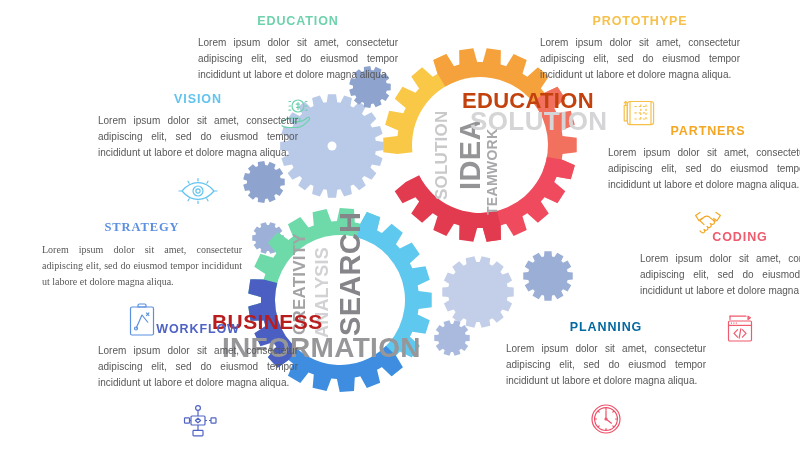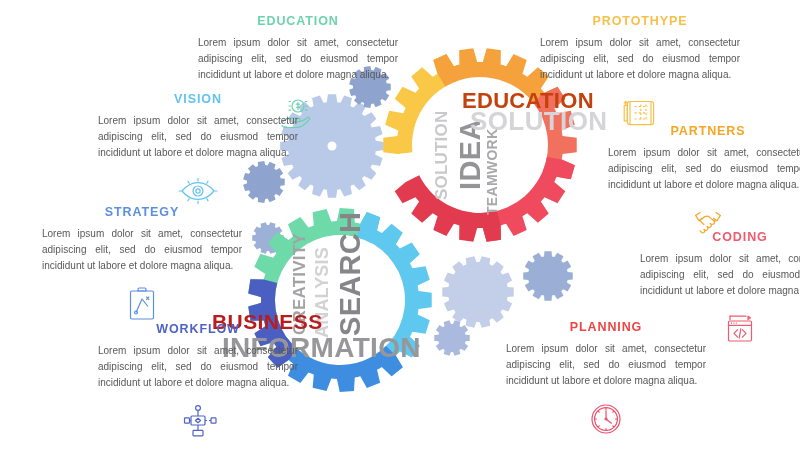--- a/index.html
+++ b/index.html
@@ -111,21 +111,21 @@
     <div class="icon-wrap">
       <svg width="42" height="30" viewBox="0 0 42 30" fill="none" stroke="#62c3ef" stroke-width="1.2" stroke-linecap="round">
         <path d="M5 15c4.6-5.6 10.2-8.4 16-8.4S32.4 9.4 37 15c-4.6 5.6-10.2 8.4-16 8.4S9.6 20.6 5 15z"></path>
         <circle cx="21" cy="15" r="5"></circle>
         <circle cx="21" cy="15" r="2.1"></circle>
         <path d="M21 2.5v2.4M11 5.2l1.2 2M31 5.2l-1.2 2M21 27.5v-2.4M11 24.8l1.2-2M31 24.8l-1.2-2M2 15h2.2M37.8 15H40"></path>
       </svg>
     </div>
   </div>
 
-  <div class="block left" style="left:42px; top:205px;">
+  <div class="block left" style="left:42px; top:220px;font-family:Liberation Serif, serif;">
     <div class="title" style="color:#5b8fe0;">STRATEGY</div>
     <div class="body">Lorem ipsum dolor sit amet, consectetur adipiscing elit, sed do eiusmod tempor incididunt ut labore et dolore magna aliqua.</div>
     <div class="icon-wrap">
       <svg width="30" height="36" viewBox="0 0 30 36" fill="none" stroke="#5b8fe0" stroke-width="1.2" stroke-linejoin="round">
         <rect x="3.5" y="5" width="23" height="28" rx="1.5"></rect>
         <path d="M11 5V3.2c0-.7.6-1.2 1.3-1.2h5.4c.7 0 1.3.5 1.3 1.2V5z"></path>
         <path d="M9 26.5 L15 13 L21 20.5"></path>
         <circle cx="9" cy="26.5" r="1.5"></circle>
         <path d="M19.2 10.6l3 3.2M22.2 10.6l-3 3.2"></path>
       </svg>
@@ -194,21 +194,21 @@
         <path d="M6.5 13.4h23"></path>
         <path d="M9 11.2h1M11.4 11.2h1M13.8 11.2h1"></path>
         <path d="M15.6 17.6l-3.6 3.8 3.6 3.8" stroke-linecap="round"></path>
         <path d="M20.4 17.6l3.6 3.8-3.6 3.8" stroke-linecap="round"></path>
         <path d="M18.8 16.8l-1.6 9.4" stroke-linecap="round"></path>
       </svg>
     </div>
   </div>
 
   <div class="block right" style="left:506px; top:320px;">
-    <div class="title" style="color:#ef4444;">PLANNING</div>
+    <div class="title" style="color:#0369a1;">PLANNING</div>
     <div class="body">Lorem ipsum dolor sit amet, consectetur adipiscing elit, sed do eiusmod tempor incididunt ut labore et dolore magna aliqua.</div>
     <div class="icon-wrap">
       <svg width="36" height="36" viewBox="0 0 36 36" fill="none" stroke="#ee4f68" stroke-width="1.2" stroke-linecap="round">
         <circle cx="18" cy="18" r="14"></circle>
         <circle cx="18" cy="18" r="11.4"></circle>
         <path d="M18 18V9.6M18 18l5.4 4.2"></path>
         <circle cx="18" cy="18" r="1"></circle>
         <path d="M18 7v1.4M29 18h-1.4M18 29v-1.4M7 18h1.4M25.8 10.2l-1 1M25.8 25.8l-1-1M10.2 25.8l1-1M10.2 10.2l1 1"></path>
       </svg>
     </div>

